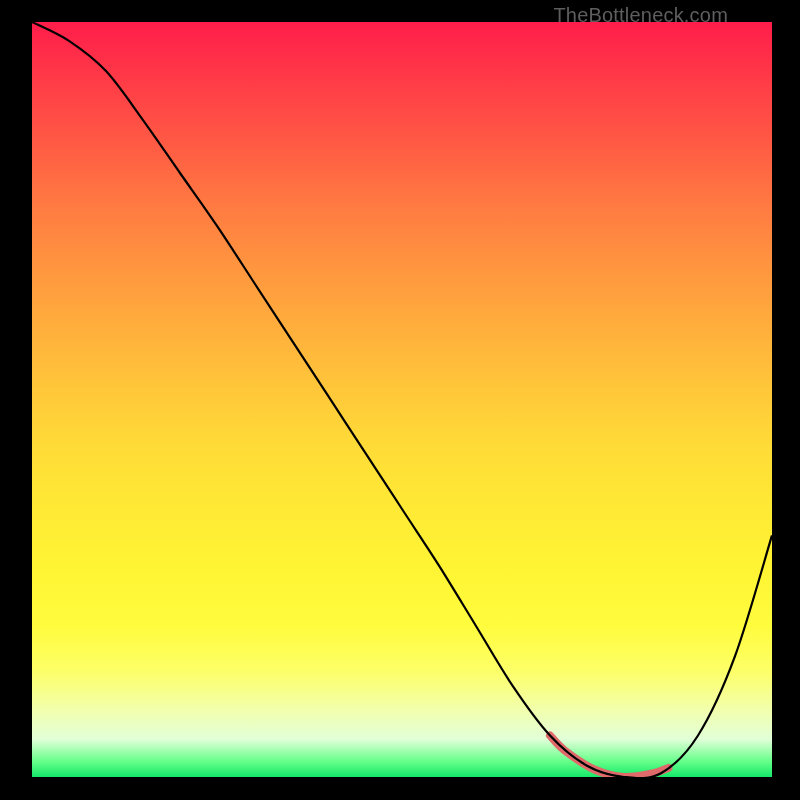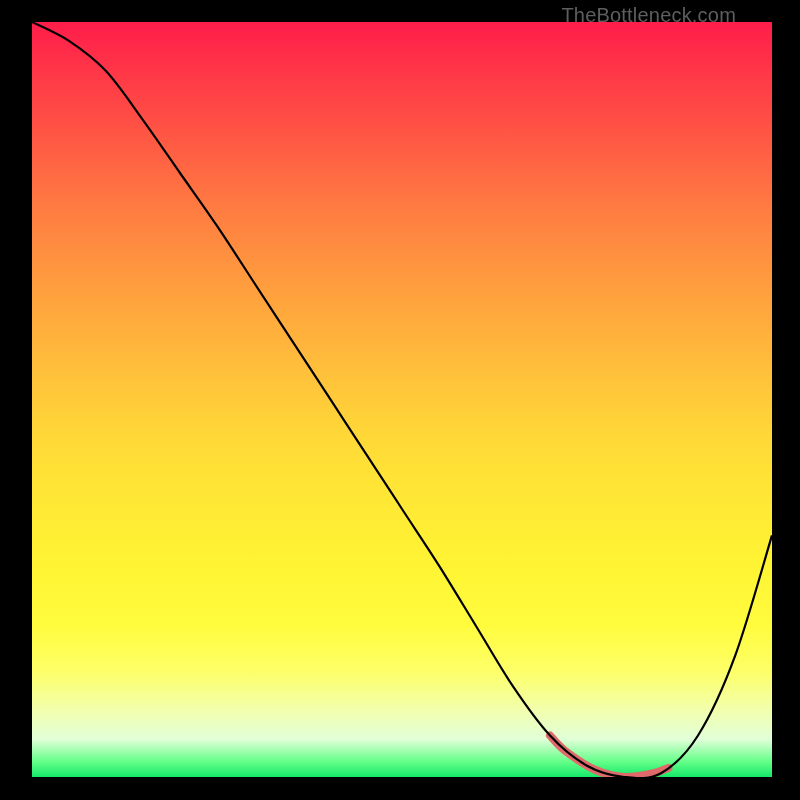--- a/index.html
+++ b/index.html
@@ -9,21 +9,20 @@
     width: 800px;
     height: 800px;
     position: relative;
     font-family: Arial, sans-serif;
   }
   .container {
     position: relative;
     width: 756px;
     height: 800px;
     background: #000;
-    padding-left: 8px;
   }
   .plot-area {
     position: absolute;
     left: 32px;
     top: 22px;
     width: 740px;
     height: 755px;
     background: linear-gradient(to bottom,
       #ff1d4a 0%,
       #ff3c47 8%,

